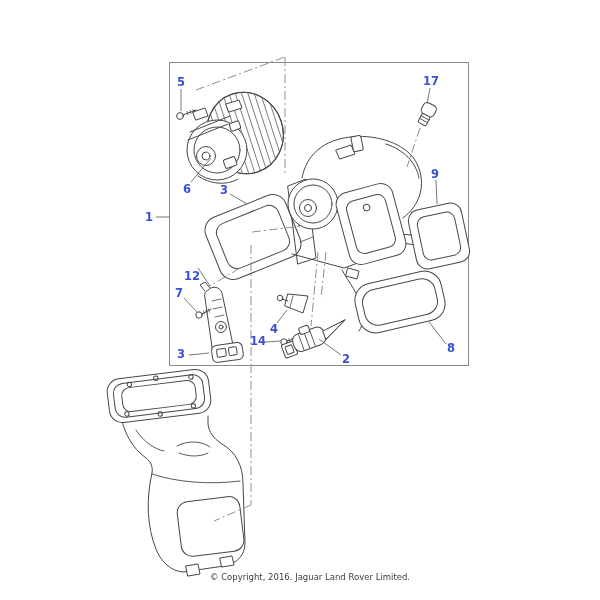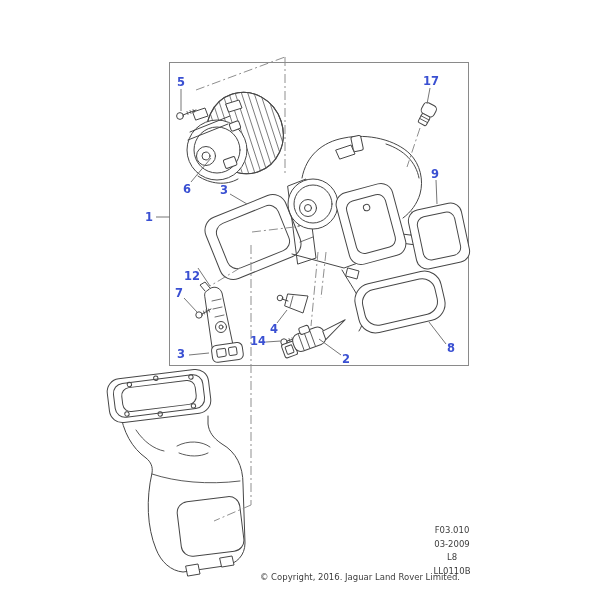--- a/index.html
+++ b/index.html
@@ -2,21 +2,21 @@
 <html><head>
 <meta charset="utf-8">
 <style>
   html,body{margin:0;padding:0;background:#ffffff;}
   .screen{position:relative;width:600px;height:600px;background:#ffffff;overflow:hidden;
           font-family:"DejaVu Sans","Liberation Sans",sans-serif;}
   .art{position:absolute;left:0;top:0;}
   .callout{position:absolute;transform:translate(-50%,-50%);
            font:bold 11.5px "DejaVu Sans","Liberation Sans",sans-serif;
            color:#3a50d2;letter-spacing:0;cursor:pointer;}
-  .copyright{position:absolute;left:160px;top:572px;width:300px;text-align:right;
+  .copyright{position:absolute;left:160px;top:572px;width:300px;text-align:center;
              font-size:8.5px;color:#3d3d3d;}
   .refs{position:absolute;left:408px;top:524px;width:88px;text-align:center;
         font-size:8.5px;line-height:13.5px;color:#3d3d3d;}
 </style>
 </head>
 <body>
 
 <div class="screen">
 
   <svg class="art" width="600" height="600" viewBox="0 0 600 600">
@@ -206,21 +206,15 @@
   <div class="callout" style="left:181px;top:82px">5</div>
   <div class="callout" style="left:187px;top:189px">6</div>
   <div class="callout" style="left:179px;top:293px">7</div>
   <div class="callout" style="left:451px;top:348px">8</div>
   <div class="callout" style="left:435px;top:174px">9</div>
   <div class="callout" style="left:224px;top:190px">3</div>
   <div class="callout" style="left:258px;top:341px">14</div>
   <div class="callout" style="left:192px;top:276px">12</div>
   <div class="callout" style="left:431px;top:81px">17</div>
 
-  <div class="refs">
-    <div>F03.010</div>
-    <div>03-2009</div>
-    <div>L8</div>
-    <div>LL0110B</div>
-  </div>
   <div class="copyright">© Copyright, 2016. Jaguar Land Rover Limited.</div>
 
 </div>
 
 </body></html>

